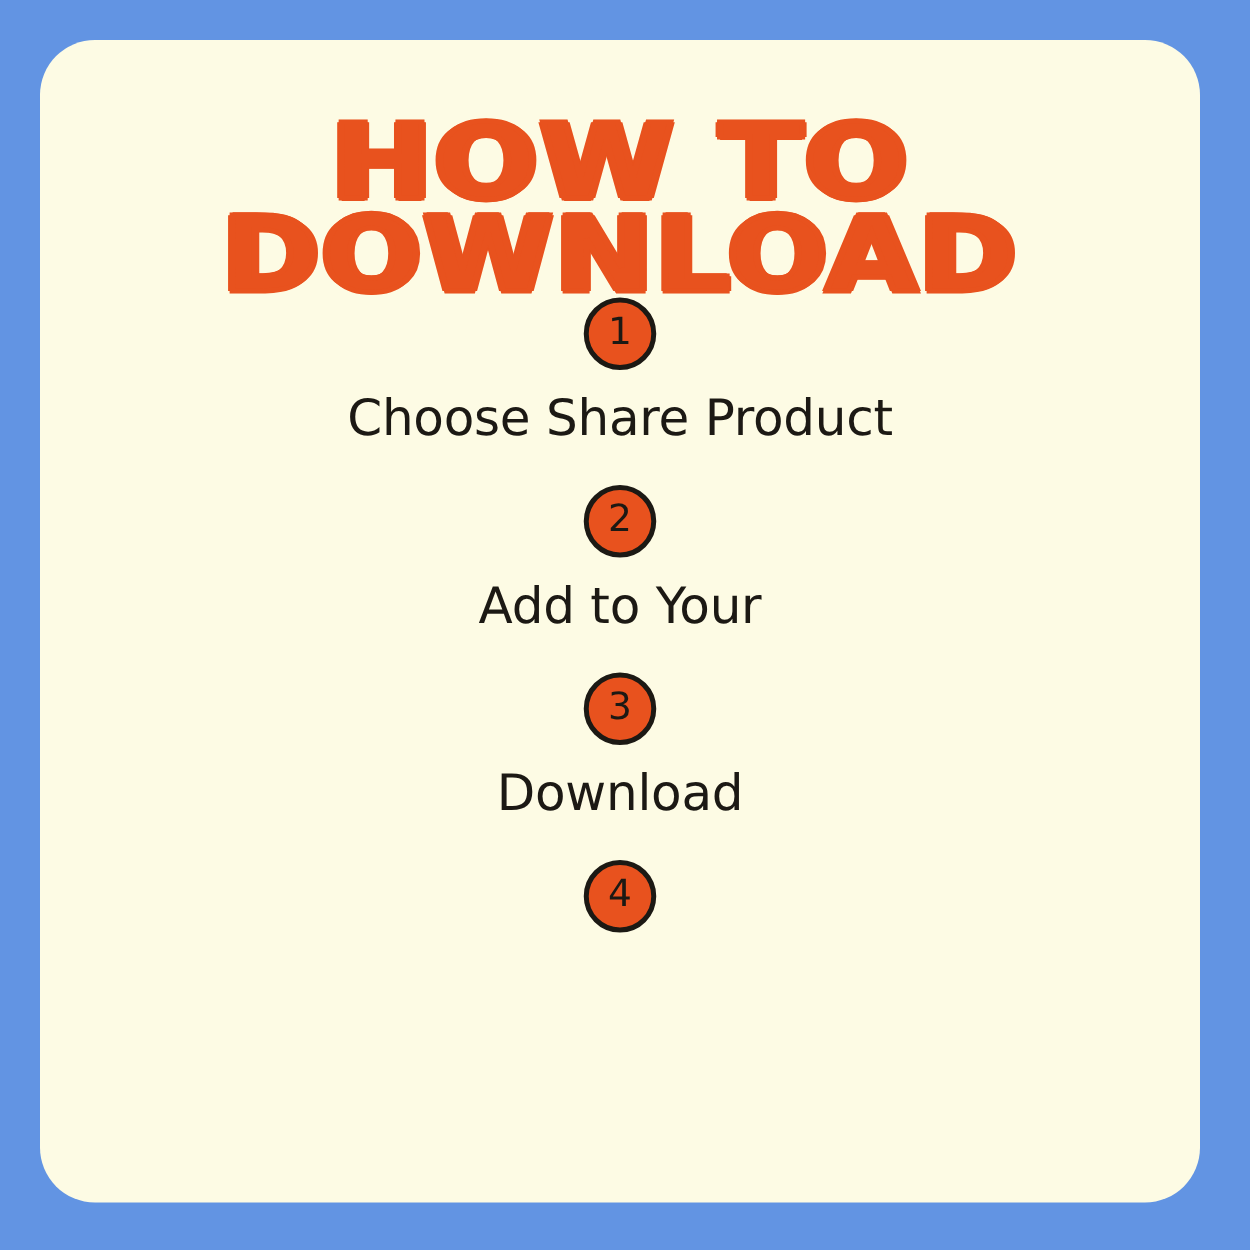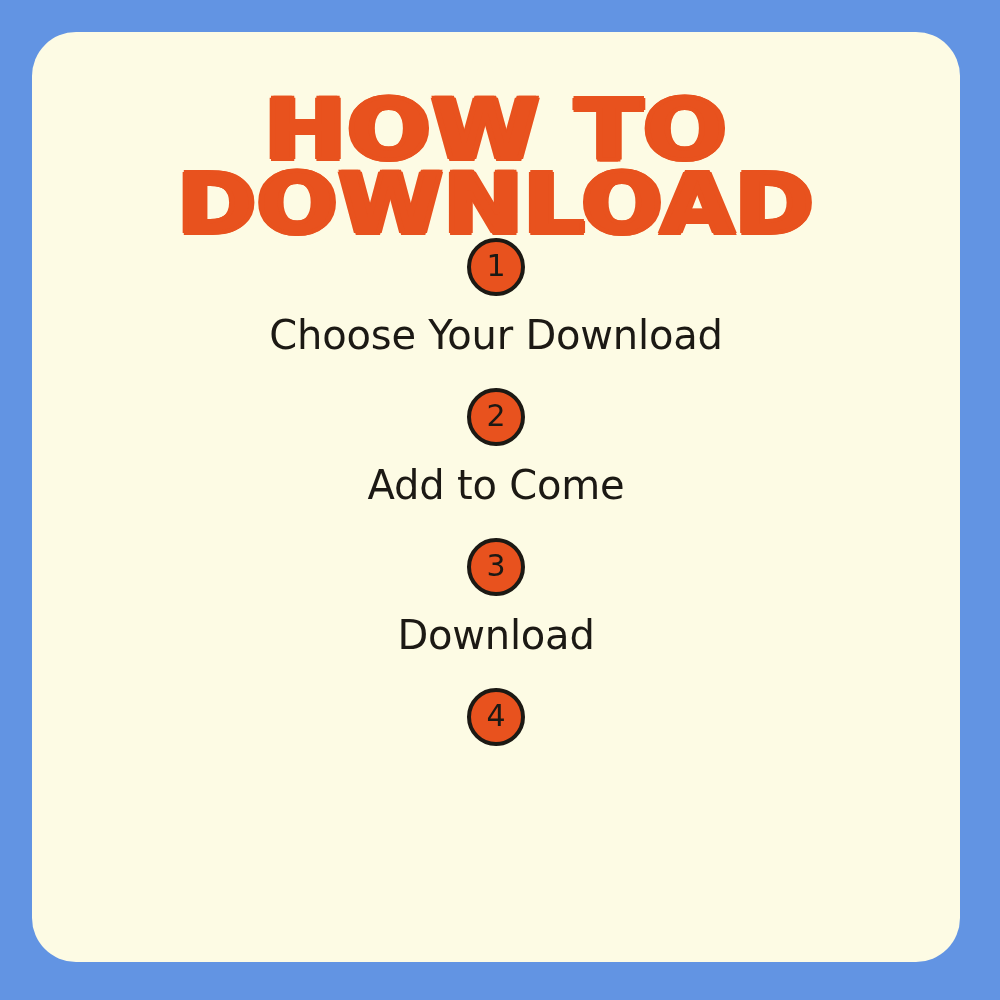--- a/index.html
+++ b/index.html
@@ -115,28 +115,28 @@
       <span class="title-line title-line-1">HOW TO</span>
       <span class="title-line title-line-2">DOWNLOAD</span>
     </div>
 
     <div class="steps">
 
       <div class="step">
         <span class="step-badge">
           <span class="step-number">1</span>
         </span>
-        <span class="step-label">Choose Your Download</span>
+        <span class="step-label">Choose Share Product</span>
       </div>
 
       <div class="step">
         <span class="step-badge">
           <span class="step-number">2</span>
         </span>
-        <span class="step-label">Add to Come</span>
+        <span class="step-label">Add to Your</span>
       </div>
 
       <div class="step">
         <span class="step-badge">
           <span class="step-number">3</span>
         </span>
         <span class="step-label">Download</span>
       </div>
 
       <div class="step">

